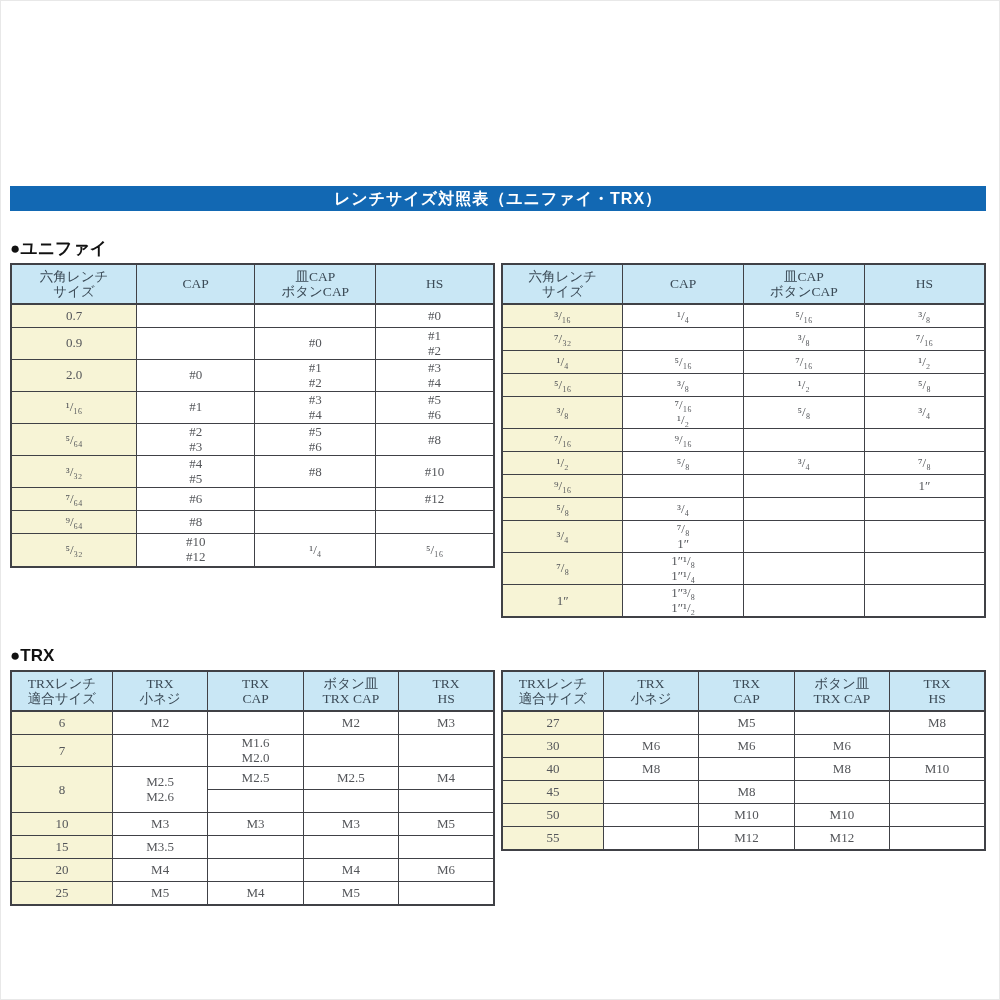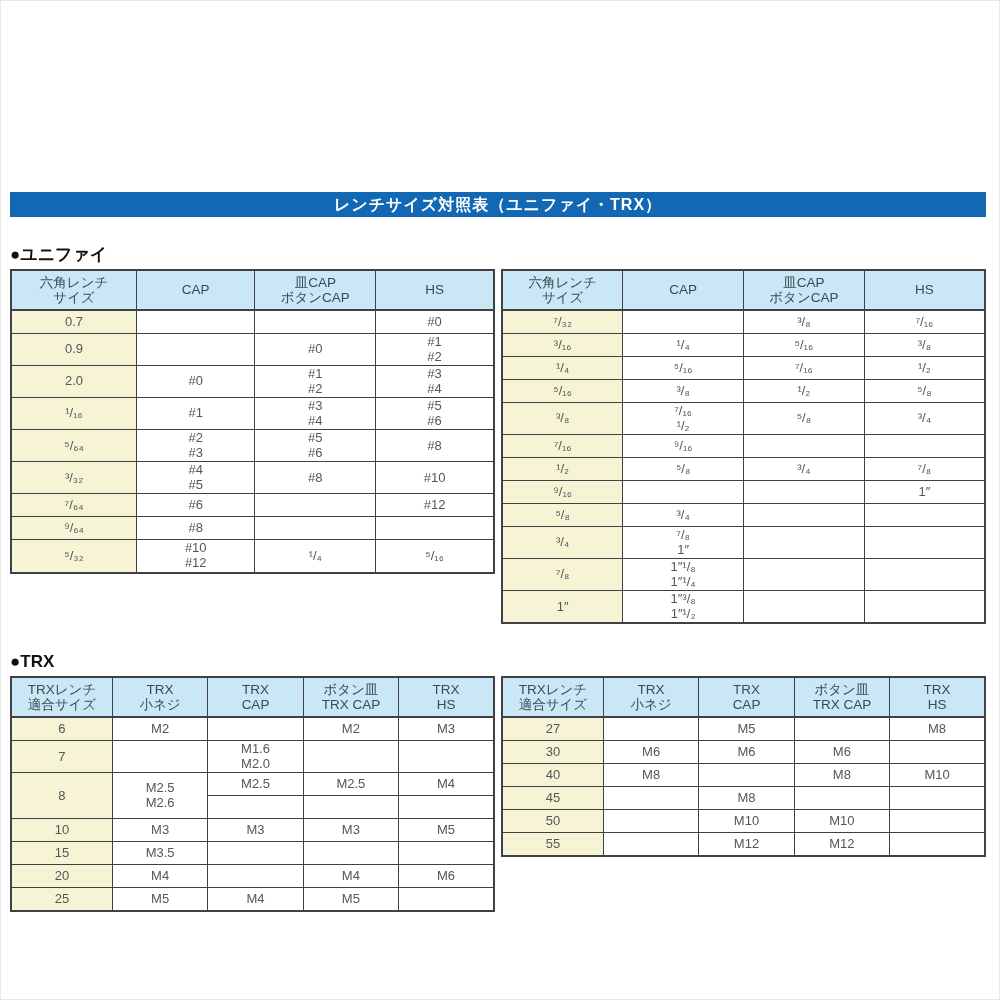--- a/index.html
+++ b/index.html
@@ -14,32 +14,32 @@
     --page-bg:#ffffff;
   }
   html,body{margin:0;padding:0;}
   body{
     width:1000px;height:1000px;position:relative;
     background:var(--page-bg);
     font-family:"Liberation Sans","DejaVu Sans",sans-serif;
     overflow:hidden;
   }
   .frame{position:absolute;inset:0;border:1px solid #e8e8e8;box-sizing:border-box;}
-  .page{position:absolute;left:10px;top:192px;width:976px;}
+  .page{position:absolute;left:10px;top:186px;width:976px;}
   .title-bar{
     height:25px;line-height:25px;background:var(--title-bar);
     color:var(--title-text);text-align:center;font-weight:bold;
     font-size:16px;letter-spacing:1px;
   }
   .section-label{
     margin-top:28px;margin-bottom:4px;
     font-size:17px;font-weight:bold;color:var(--section-text);
     line-height:20px;
   }
-  .tables-row{display:flex;gap:6px;align-items:flex-start;}
+  .tables-row{display:flex;gap:6px;align-items:flex-start;font-family:Liberation Serif, serif;}
   table.cmp{
     border-collapse:collapse;table-layout:fixed;
     width:487px;border:2px solid var(--border);
     font-size:13px;color:var(--text);
   }
   table.cmp th,table.cmp td{
     border:1px solid var(--border);
     text-align:center;vertical-align:middle;
     padding:1px 2px;line-height:1.12;
     white-space:pre-line;overflow:hidden;
@@ -161,30 +161,30 @@
             <th>六角レンチ
 サイズ</th>
             <th>CAP</th>
             <th>皿CAP
 ボタンCAP</th>
             <th>HS</th>
           </tr>
         </thead>
         <tbody>
           <tr>
-            <td class="label">⁷/₃₂</td>
-            <td></td>
-            <td>³/₈</td>
-            <td>⁷/₁₆</td>
-          </tr>
-          <tr>
             <td class="label">³/₁₆</td>
             <td>¹/₄</td>
             <td>⁵/₁₆</td>
             <td>³/₈</td>
+          </tr>
+          <tr>
+            <td class="label">⁷/₃₂</td>
+            <td></td>
+            <td>³/₈</td>
+            <td>⁷/₁₆</td>
           </tr>
           <tr>
             <td class="label">¹/₄</td>
             <td>⁵/₁₆</td>
             <td>⁷/₁₆</td>
             <td>¹/₂</td>
           </tr>
           <tr>
             <td class="label">⁵/₁₆</td>
             <td>³/₈</td>

